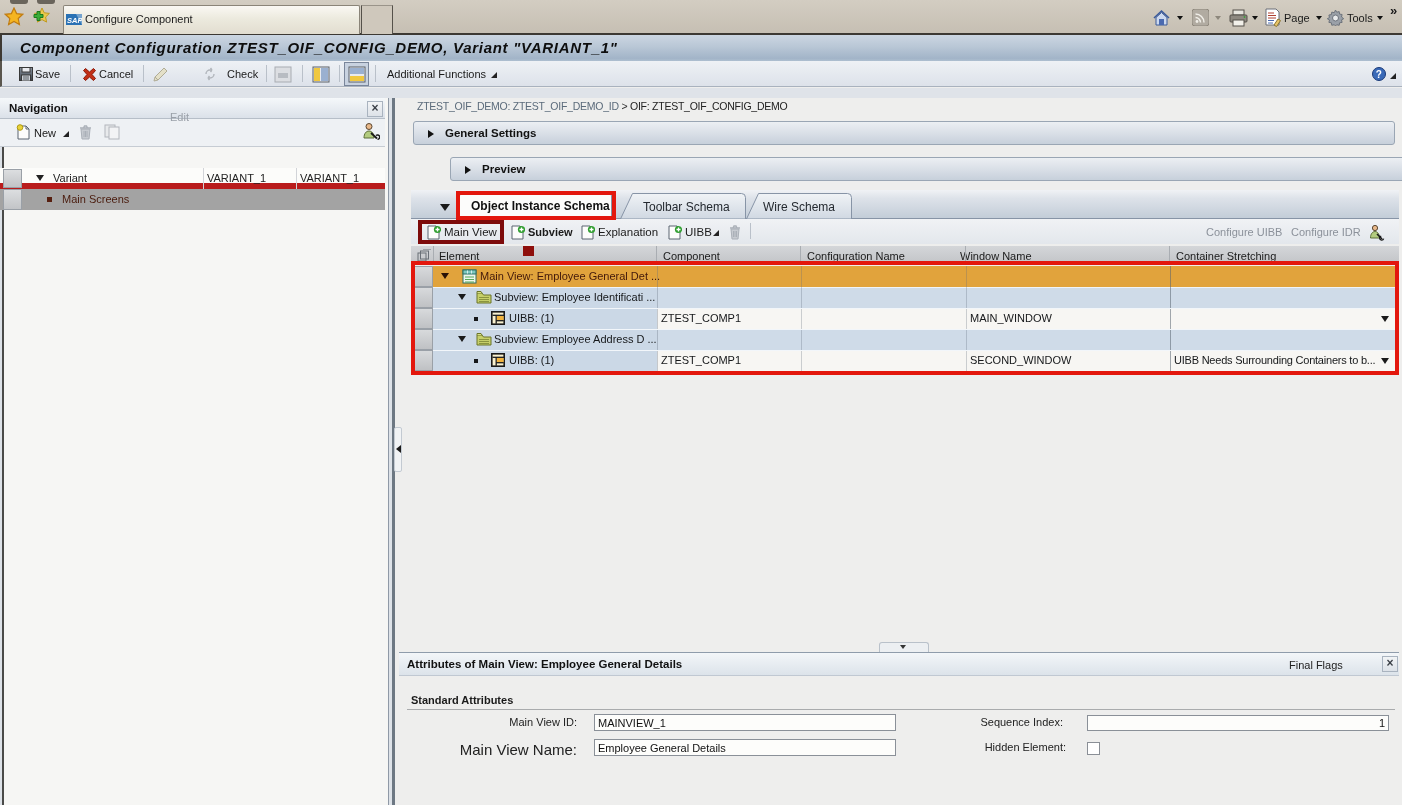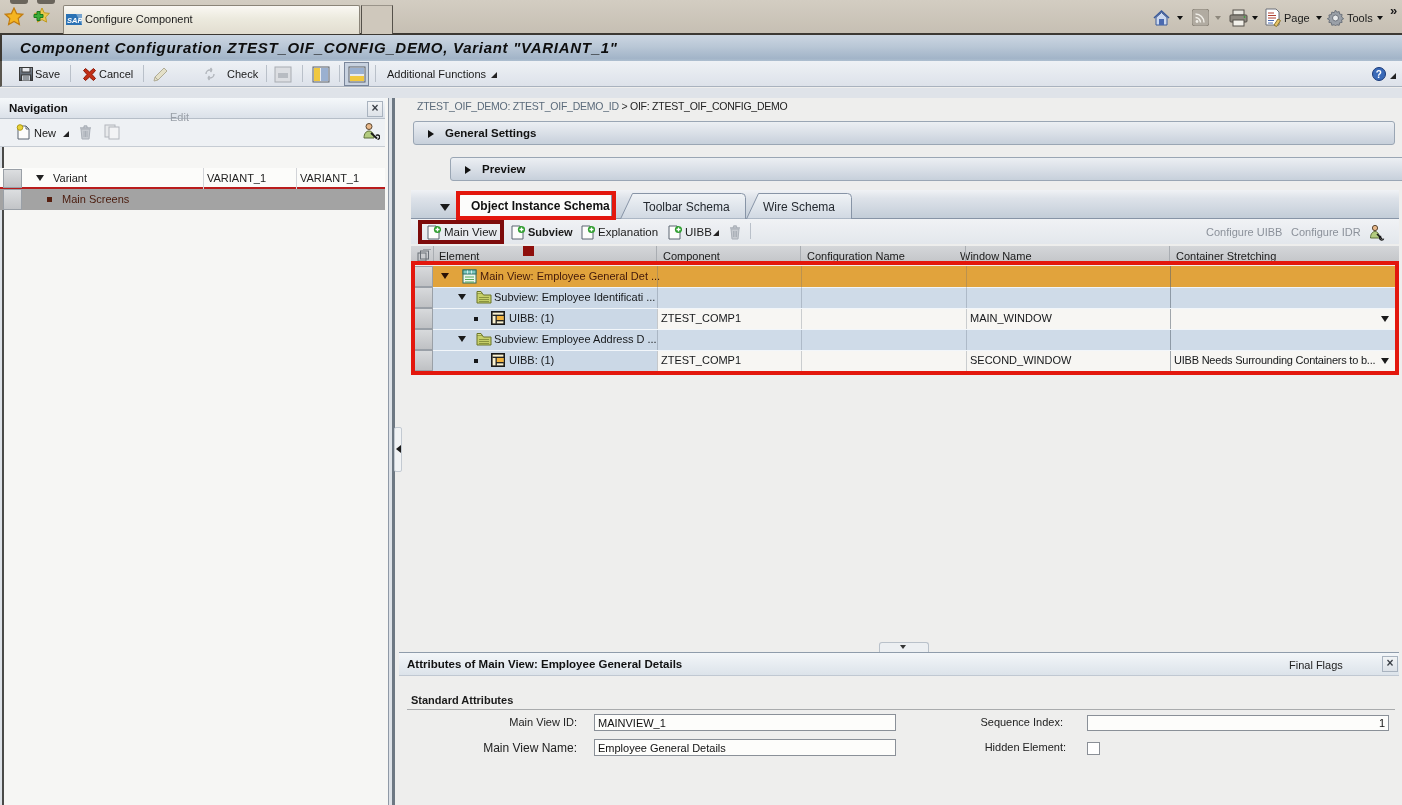--- a/index.html
+++ b/index.html
@@ -18,21 +18,21 @@
   #apptoolbar{left:0;top:61px;width:1402px;height:26px;background:linear-gradient(#eef1f5,#dde2ea);border-bottom:1px solid #a9b2be;border-left:2px solid #5a564e;box-sizing:border-box;}
   .tbsep{position:absolute;top:4px;width:1px;height:17px;background:#b9c0c9;}
   
   #strip{left:0;top:88px;width:1402px;height:10px;background:#dfe3e9;}
   
   #navregion{left:0;top:98px;width:392px;height:707px;background:#dde2e8;}
   #navpanel{left:2px;top:0px;width:387px;height:707px;background:#f6f6f4;border-left:2px solid #4a4a48;border-right:1px solid #8f99a6;box-sizing:border-box;}
   #navhead{left:0;top:0;width:385px;height:21px;background:linear-gradient(#f5f8fa,#dbe1e9);border-bottom:1px solid #b6bec8;box-sizing:border-box;}
   #navtool{left:0;top:21px;width:385px;height:28px;background:#eef1f4;border-bottom:1px solid #c6ccd3;box-sizing:border-box;}
   #navthead{left:0;top:49px;width:385px;height:21px;background:linear-gradient(#d9dadc,#bfc1c4);border-bottom:1px solid #999da3;box-sizing:border-box;}
-  .navrow1{left:0;top:70px;width:385px;height:21px;background:#fcfcfa;border-bottom:2px solid #b91c1c;box-sizing:border-box;}
+  .navrow1{left:0;top:70px;width:385px;height:21px;background:#fcfcfa;border-bottom:6px solid #b91c1c;box-sizing:border-box;}
   .navrow2{left:0;top:91px;width:385px;height:21px;background:#a3a3a3;}
   .ncol{position:absolute;top:0;width:1px;height:21px;background:#abb1b8;}
   .nselcell{position:absolute;left:3px;width:19px;background:linear-gradient(#dcdee0,#c2c4c7);border:1px solid #9aa0a7;box-sizing:border-box;}
   
   #vsplit{left:392px;top:98px;width:3px;height:707px;background:#6d7883;}
   #vhandle{left:394px;top:427px;width:8px;height:45px;background:#f1f3f5;border:1px solid #c3cad2;border-radius:2px;box-sizing:border-box;}
   
   .secpanel{background:linear-gradient(#eceff3,#d8dee6 55%,#c7d0db);border:1px solid #9aa6b4;border-radius:3px;box-sizing:border-box;}
   .tabband{left:411px;top:190px;width:988px;height:29px;background:linear-gradient(#f0f2f5,#dde2e9 30%,#c3cdd8);border-bottom:1px solid #8794a6;box-sizing:border-box;}
   .fpmbar{left:411px;top:219px;width:988px;height:25px;background:linear-gradient(#f0f2f5,#e3e7ec);}
@@ -281,21 +281,21 @@
   <span style="position:absolute;left:8px;top:5px;font-size:11.5px;font-weight:bold;color:#111;">Attributes of Main View: Employee General Details</span>
   <span style="position:absolute;left:890px;top:6px;font-size:11px;color:#222;">Final Flags</span>
 </div>
 <div class="ab xbtn" style="left:1382px;top:656px;">×</div>
 <div class="txt" style="left:411px;top:694px;font-size:11px;font-weight:bold;">Standard Attributes</div>
 <div class="ab" style="left:407px;top:709px;width:988px;height:1px;background:#a9abad;"></div>
 <div class="txt" style="right:825px;top:716px;font-size:11px;color:#222;">Main View ID:</div>
 <div class="inp" style="left:594px;top:714px;width:302px;height:17px;line-height:16px;">MAINVIEW_1</div>
 <div class="txt" style="right:339px;top:716px;font-size:11px;color:#222;">Sequence Index:</div>
 <div class="inp" style="left:1087px;top:715px;width:302px;height:16px;line-height:15px;text-align:right;">1</div>
-<div class="txt" style="right:825px;top:741px;font-size:12px;color:#222;">Main View Name:</div>
+<div class="txt" style="right:825px;top:741px;font-size:15px;color:#222;">Main View Name:</div>
 <div class="inp" style="left:594px;top:739px;width:302px;height:17px;line-height:16px;">Employee General Details</div>
 <div class="txt" style="right:336px;top:741px;font-size:11px;color:#222;">Hidden Element:</div>
 <div class="ab" style="left:1087px;top:742px;width:13px;height:13px;background:#fff;border:1px solid #8a8f96;box-sizing:border-box;"></div>
 
 <div class="ab" style="left:10px;top:0;width:18px;height:4px;background:#6a655c;border-radius:0 0 3px 3px;"></div>
 <div class="ab" style="left:37px;top:0;width:18px;height:4px;background:#6a655c;border-radius:0 0 3px 3px;"></div>
 <svg class="ab" style="left:4px;top:7px;" width="20" height="20" viewBox="0 0 20 20">
     <path d="M10 1l2.6 5.6 6.1.7-4.5 4.2 1.2 6-5.4-3-5.4 3 1.2-6L1.3 7.3l6.1-.7z" fill="#f5b521" stroke="#c07c12" stroke-width="1.2"></path>
   </svg>
 <svg class="ab" style="left:30px;top:7px;" width="20" height="20" viewBox="0 0 20 20">

